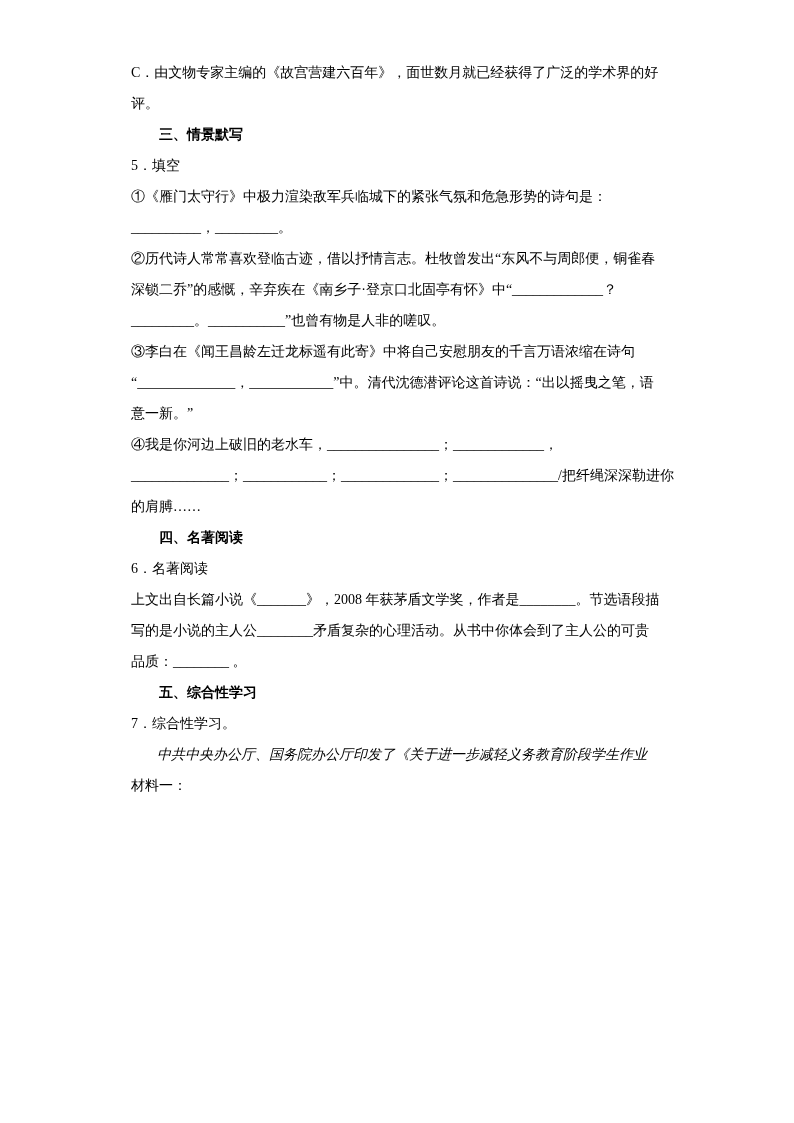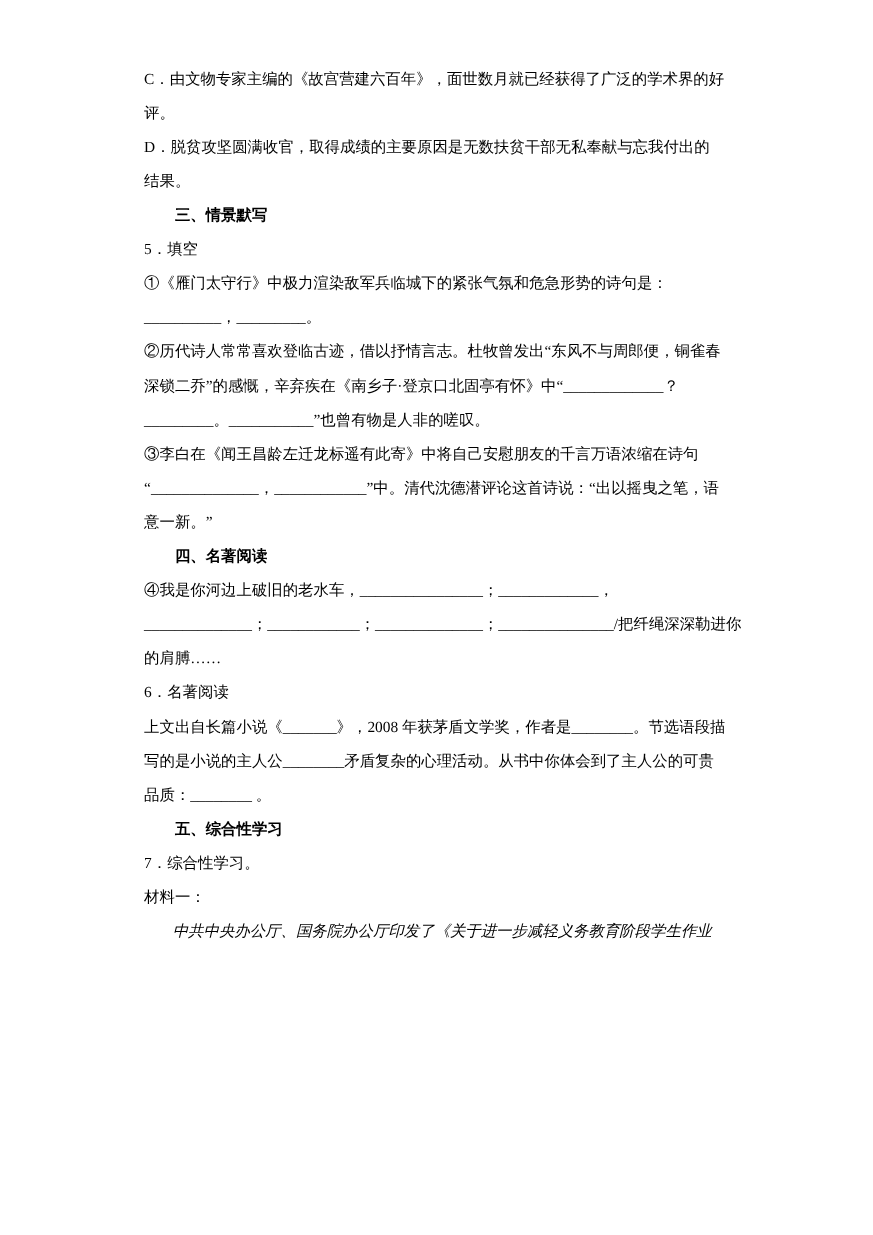--- a/index.html
+++ b/index.html
@@ -37,41 +37,39 @@
     text-indent: 26px;
   }
 </style>
 </head>
 <body>
 
 <div class="page">
 
   <p class="para">C．由文物专家主编的《故宫营建六百年》，面世数月就已经获得了广泛的学术界的好
 评。</p>
-  <p class="para">D．脱贫攻坚圆满收官，取得成绩的主要原因是无数扶贫干部无私奉献与忘我付出的
-结果。</p>
 
   <p class="para heading">三、情景默写</p>
   <p class="para">5．填空</p>
   <p class="para">①《雁门太守行》中极力渲染敌军兵临城下的紧张气氛和危急形势的诗句是：
 __________，_________。</p>
   <p class="para">②历代诗人常常喜欢登临古迹，借以抒情言志。杜牧曾发出“东风不与周郎便，铜雀春
 深锁二乔”的感慨，辛弃疾在《南乡子·登京口北固亭有怀》中“_____________？
 _________。___________”也曾有物是人非的嗟叹。</p>
   <p class="para">③李白在《闻王昌龄左迁龙标遥有此寄》中将自己安慰朋友的千言万语浓缩在诗句
 “______________，____________”中。清代沈德潜评论这首诗说：“出以摇曳之笔，语
 意一新。”</p>
-  <p class="para heading">四、名著阅读</p>
-
   <p class="para">④我是你河边上破旧的老水车，________________；_____________，
 ______________；____________；______________；_______________/把纤绳深深勒进你
 的肩膊……</p>
+
+  <p class="para heading">四、名著阅读</p>
   <p class="para">6．名著阅读</p>
   <p class="para">上文出自长篇小说《_______》，2008 年获茅盾文学奖，作者是________。节选语段描
 写的是小说的主人公________矛盾复杂的心理活动。从书中你体会到了主人公的可贵
 品质：________ 。</p>
 
   <p class="para heading">五、综合性学习</p>
   <p class="para">7．综合性学习。</p>
+  <p class="para kai">中共中央办公厅、国务院办公厅印发了《关于进一步减轻义务教育阶段学生作业</p>
   <p class="para">材料一：</p>
-  <p class="para kai">中共中央办公厅、国务院办公厅印发了《关于进一步减轻义务教育阶段学生作业</p>
 
 </div>
 
 </body></html>

